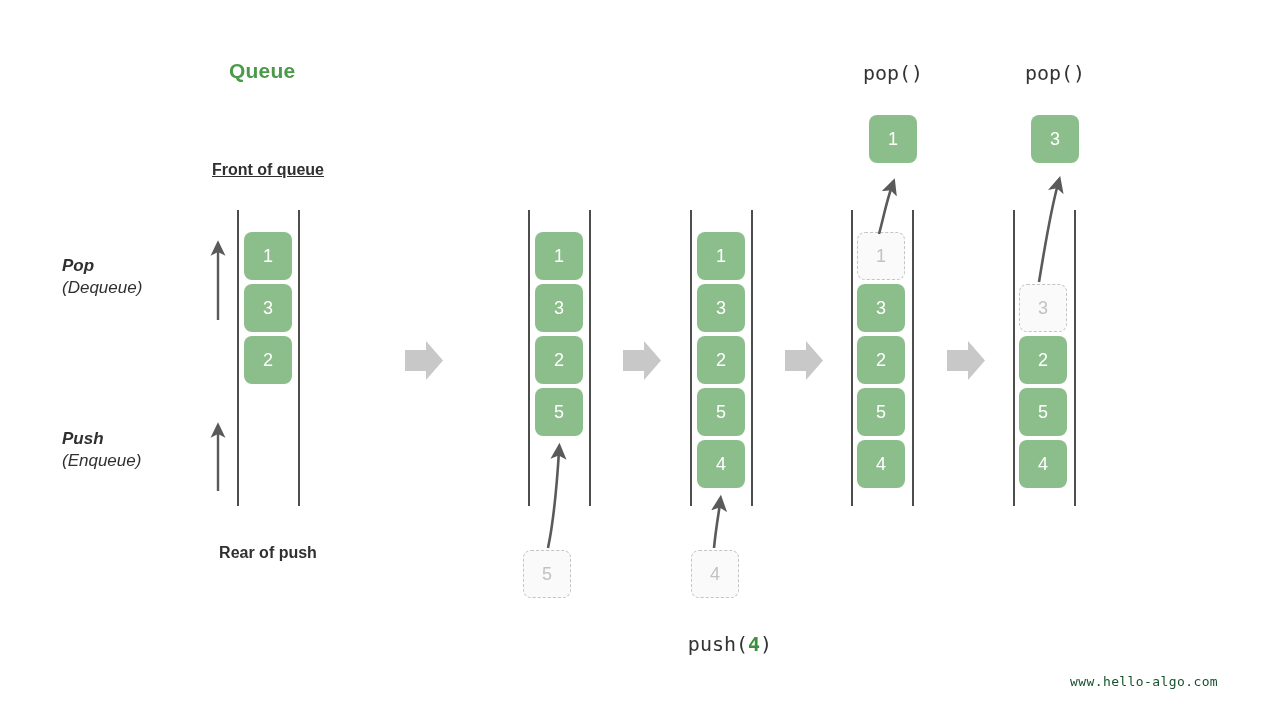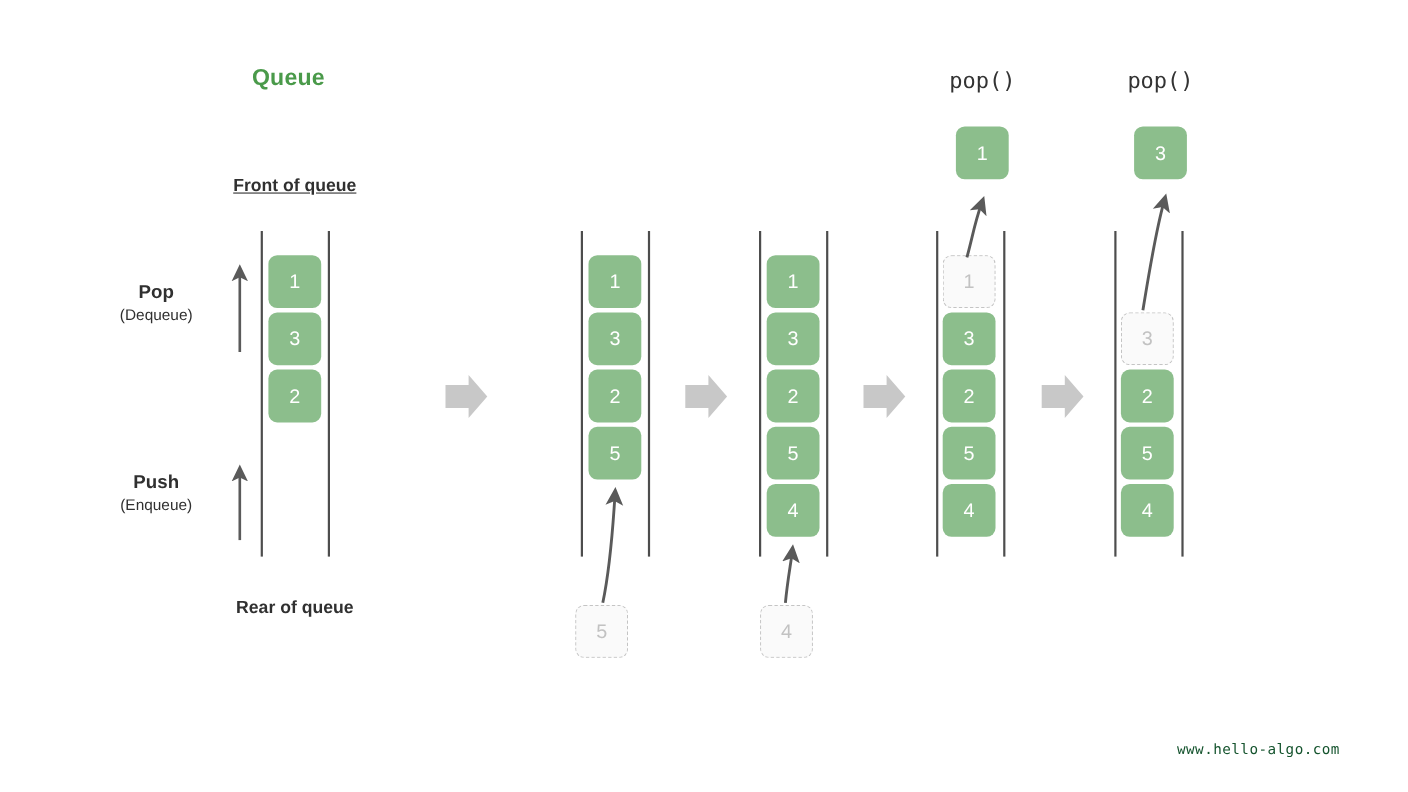--- a/index.html
+++ b/index.html
@@ -26,32 +26,33 @@
   .title {
     font-size: 21px;
     font-weight: bold;
     color: #4a9a4a;
     letter-spacing: 0.2px;
     white-space: nowrap;
   }
 
   
   .side-label {
-    text-align: center;
+    text-align: left;
     white-space: nowrap;
     color: #303030;
     line-height: 1.32;
+    font-style: italic;
   }
   .side-label .big {
     font-size: 17px;
     font-weight: bold;
     display: block;
   }
   .side-label .sub {
-    font-size: 14px;
+    font-size: 17px;
     font-weight: normal;
     display: block;
   }
   .edge-label {
     font-size: 16px;
     font-weight: bold;
     color: #303030;
     white-space: nowrap;
     text-align: center;
   }
@@ -130,21 +131,21 @@
     <span class="sub">(Enqueue)</span>
   </div>
 
   <div class="abs rail" style="left:237px; top:210px; height:296px;"></div>
   <div class="abs rail" style="left:298px; top:210px; height:296px;"></div>
 
   <div class="abs cell" style="left:244px; top:232px;">1</div>
   <div class="abs cell" style="left:244px; top:284px;">3</div>
   <div class="abs cell" style="left:244px; top:336px;">2</div>
 
-  <div class="abs edge-label" style="left:148px; top:544px; width:240px;">Rear of queue</div>
+  <div class="abs edge-label" style="left:148px; top:544px; width:240px;">Rear of push</div>
 
   <div class="abs rail" style="left:528px; top:210px; height:296px;"></div>
   <div class="abs rail" style="left:589px; top:210px; height:296px;"></div>
 
   <div class="abs cell" style="left:535px; top:232px;">1</div>
   <div class="abs cell" style="left:535px; top:284px;">3</div>
   <div class="abs cell" style="left:535px; top:336px;">2</div>
   <div class="abs cell" style="left:535px; top:388px;">5</div>
 
   <div class="abs cell ghost" style="left:523px; top:550px;">5</div>
@@ -154,20 +155,23 @@
   <div class="abs rail" style="left:751px; top:210px; height:296px;"></div>
 
   <div class="abs cell" style="left:697px; top:232px;">1</div>
   <div class="abs cell" style="left:697px; top:284px;">3</div>
   <div class="abs cell" style="left:697px; top:336px;">2</div>
   <div class="abs cell" style="left:697px; top:388px;">5</div>
   <div class="abs cell" style="left:697px; top:440px;">4</div>
 
   <div class="abs cell ghost" style="left:691px; top:550px;">4</div>
 
+  <div class="abs op-label" style="left:630px; top:632px; width:200px;">
+    <span>push(</span><span class="num">4</span><span>)</span>
+  </div>
 
   <div class="abs op-label" style="left:793px; top:61px; width:200px;">pop()</div>
 
   <div class="abs cell" style="left:869px; top:115px;">1</div>
 
   <div class="abs rail" style="left:851px; top:210px; height:296px;"></div>
   <div class="abs rail" style="left:912px; top:210px; height:296px;"></div>
 
   <div class="abs cell ghost" style="left:857px; top:232px;">1</div>
   <div class="abs cell" style="left:857px; top:284px;">3</div>

